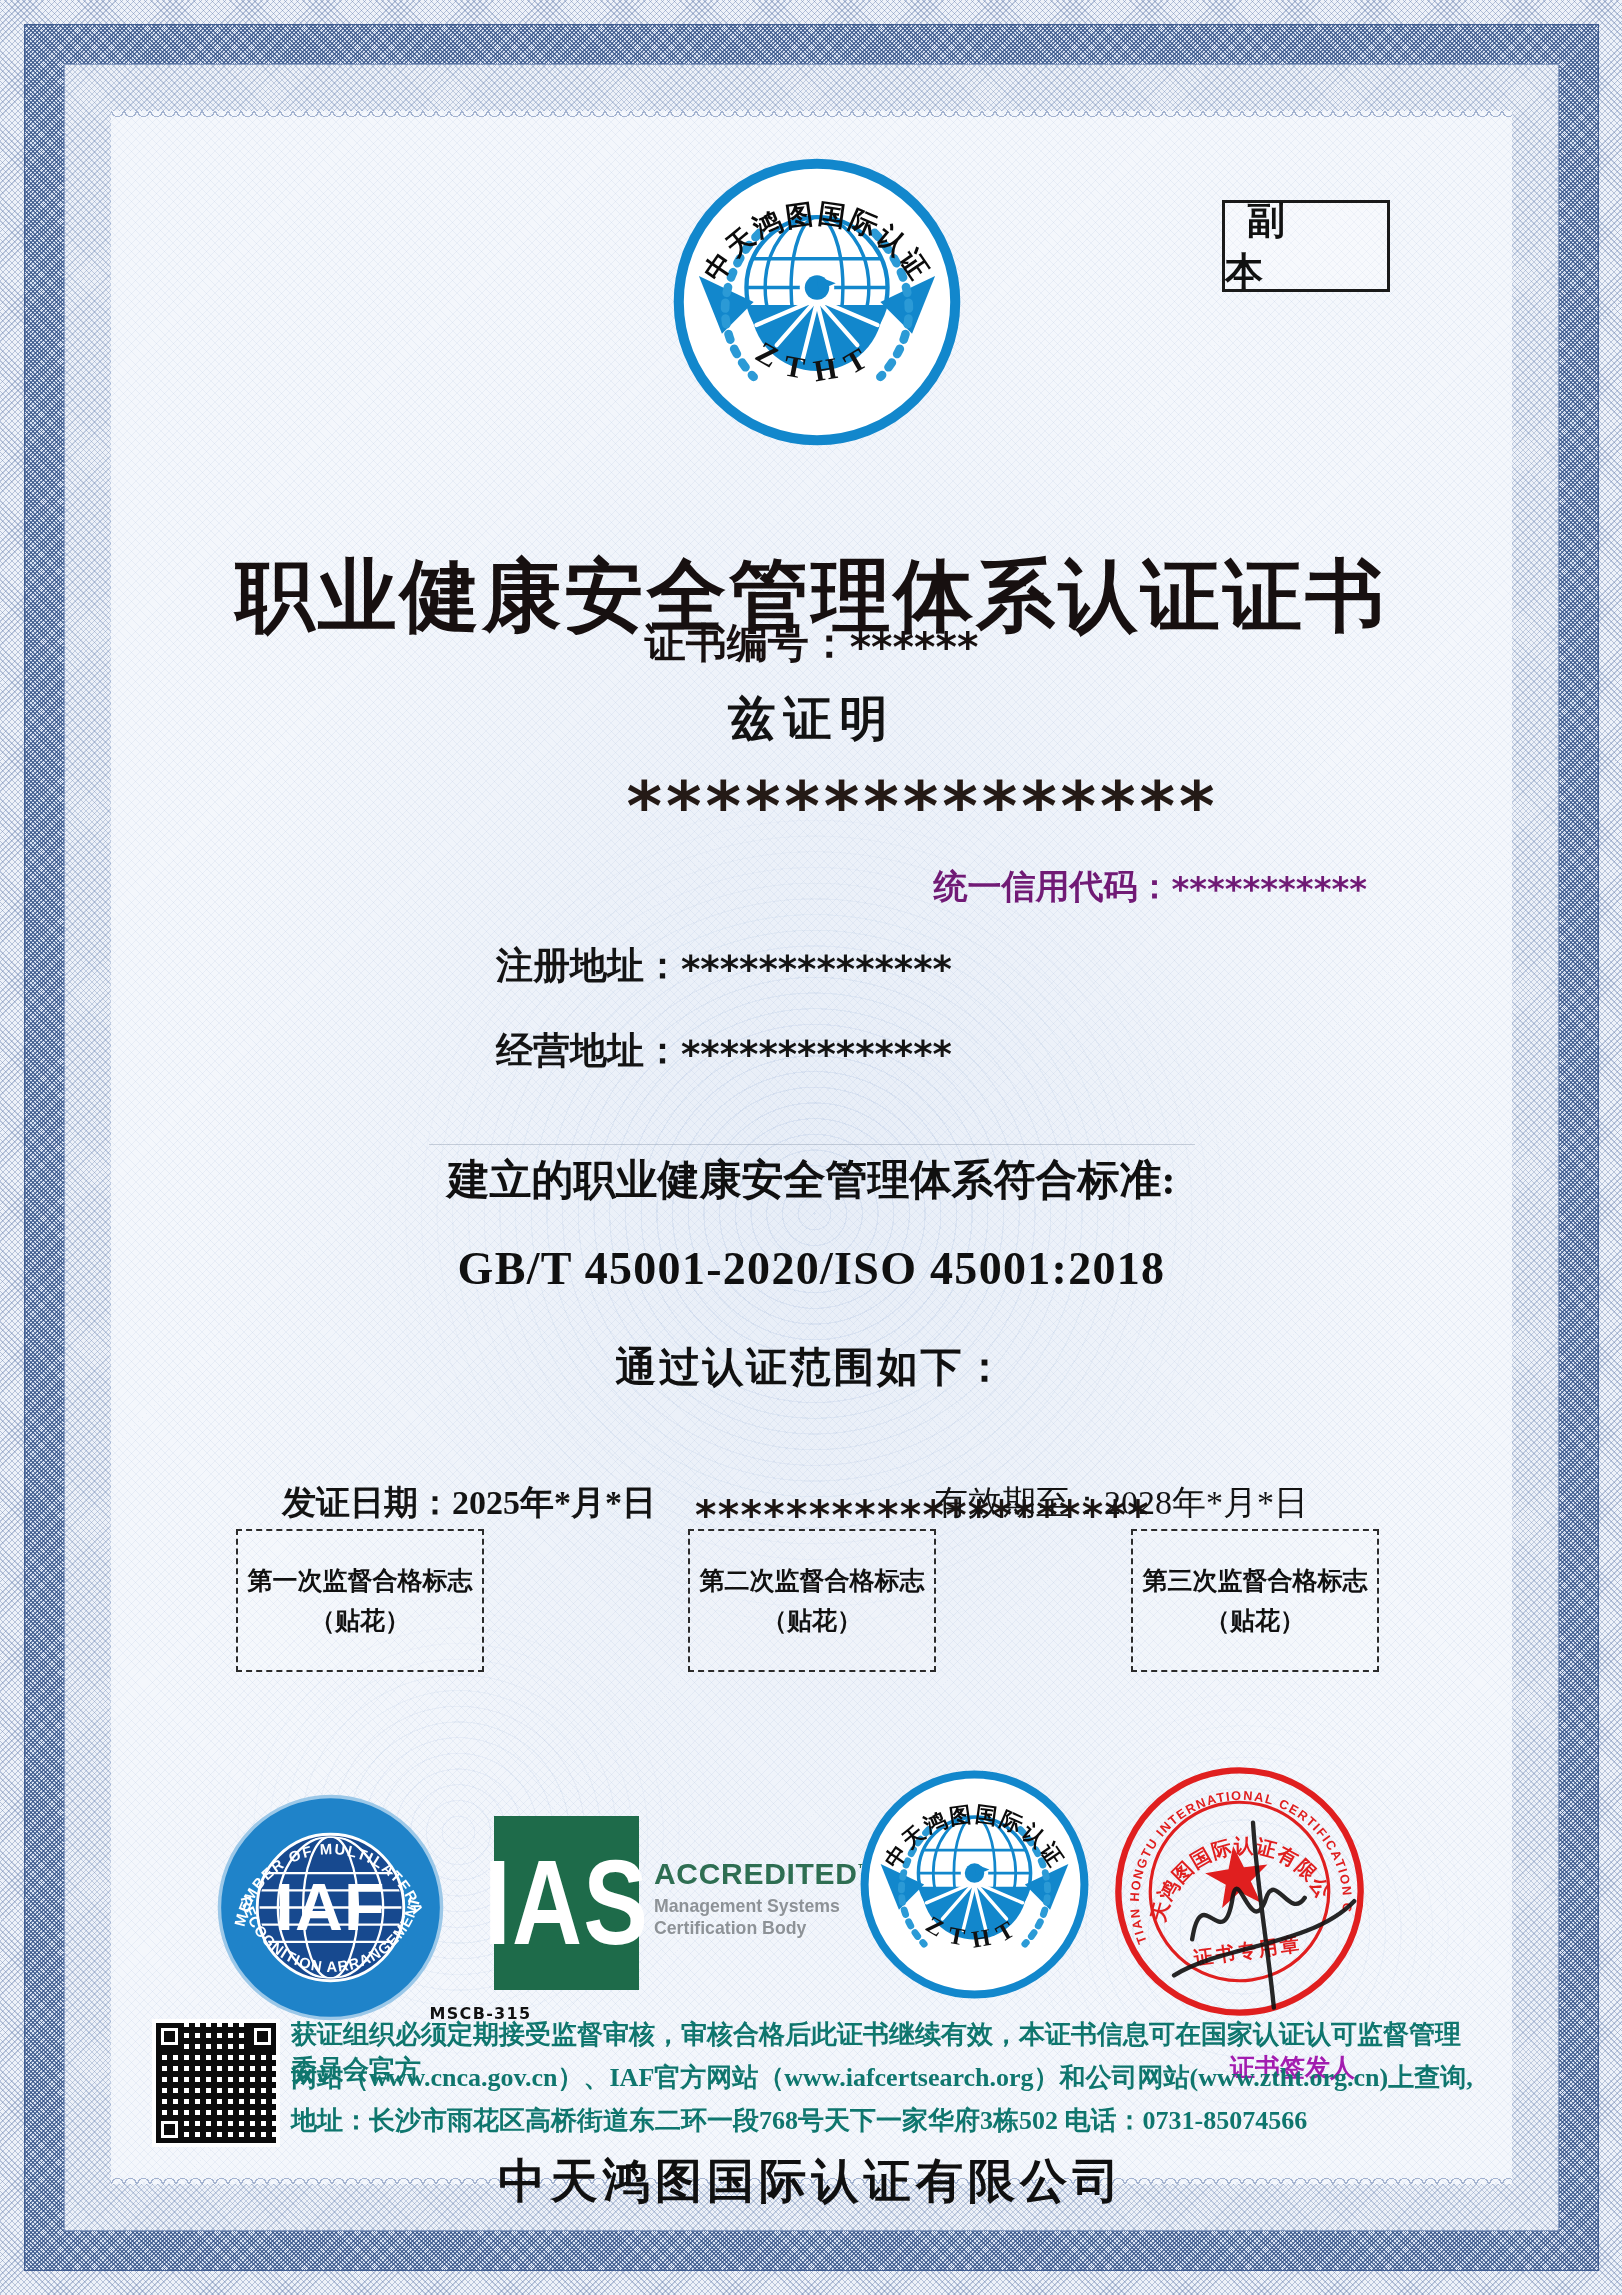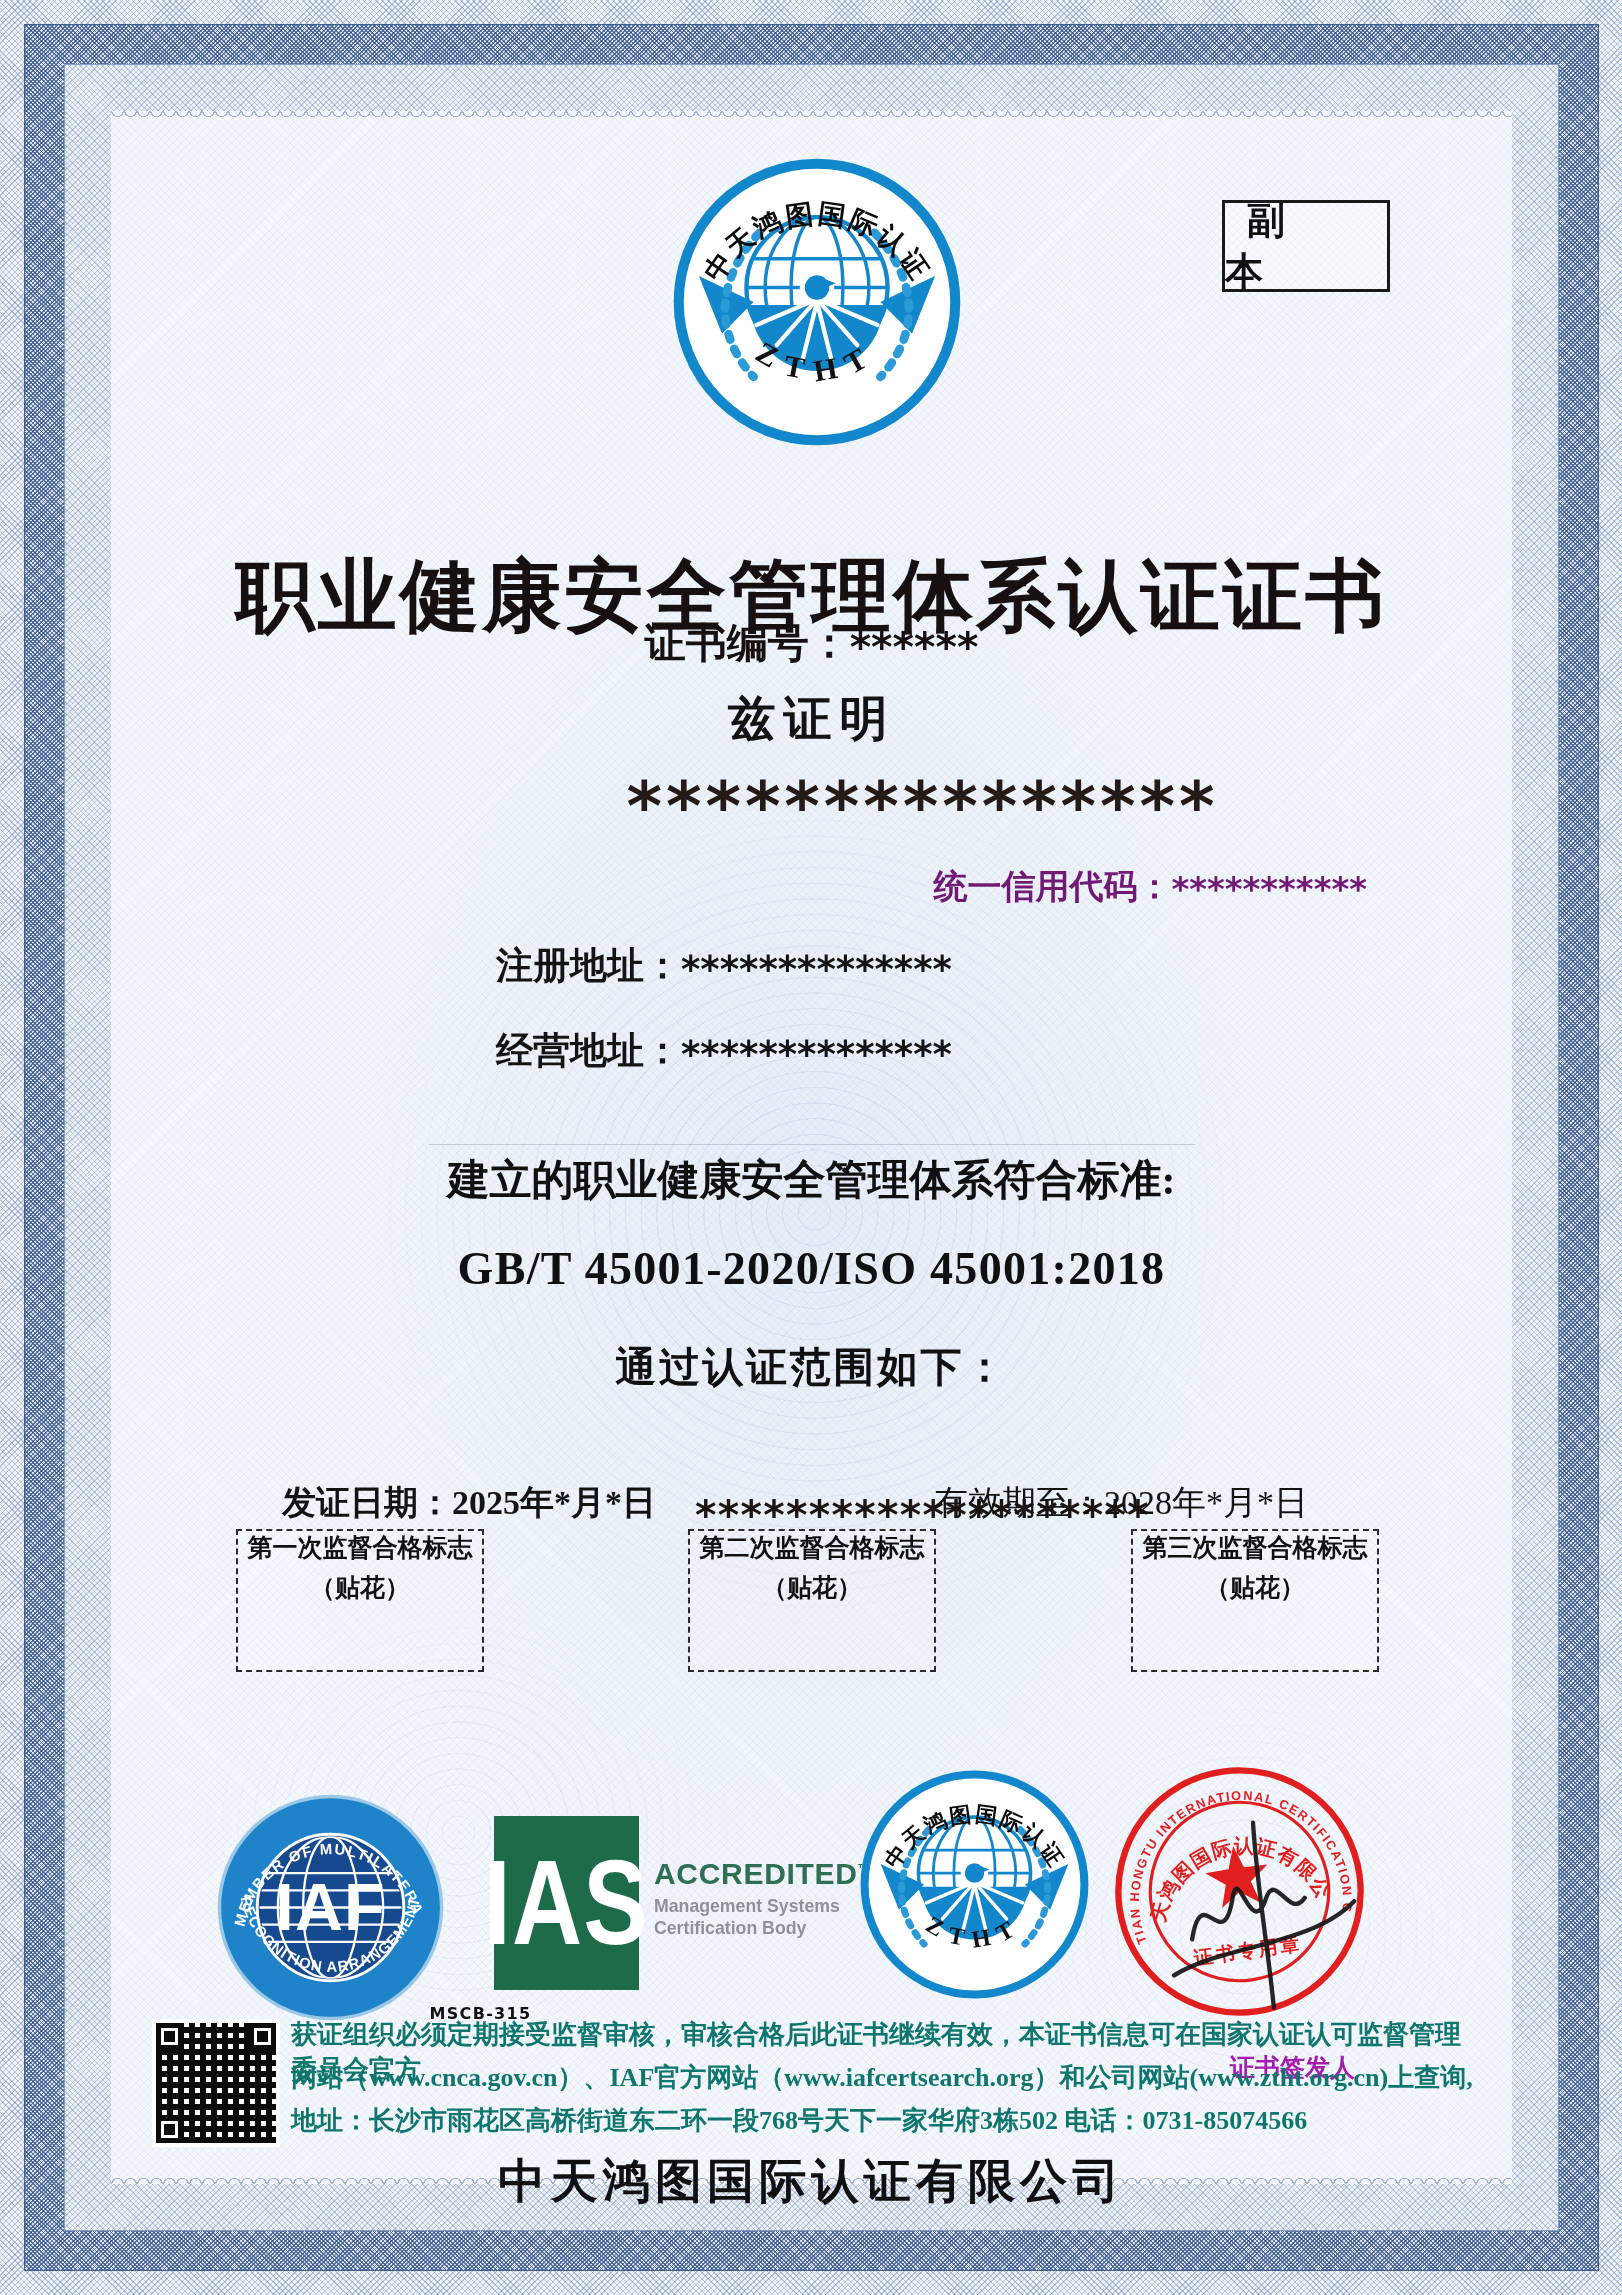--- a/index.html
+++ b/index.html
@@ -76,21 +76,21 @@
   .addr2{top:1026px;left:496px;font-size:37px;font-weight:600;color:#141414;}
   .sep-line{top:1144px;left:429px;width:766px;height:1.3px;background:#9aa6b8;opacity:.5;}
   .std-intro{top:1152px;font-size:42px;font-weight:800;color:#101010;}
   .std-code{top:1242px;font-size:46px;font-weight:600;letter-spacing:1.3px;color:#101010;}
   .scope-intro{top:1340px;font-size:41px;font-weight:800;letter-spacing:2.6px;color:#101010;}
   .scope-mask{top:1412px;font-size:41px;font-weight:700;color:#1c1512;letter-spacing:1.3px;}
   .date-issue{top:1480px;left:282px;font-size:34px;font-weight:600;color:#131313;}
   .date-valid{top:1480px;left:934px;font-size:34px;font-weight:400;color:#131313;}
   .sticker{
     top:1529px;height:139px;width:244px;border:2px dashed #2b2b2b;
-    display:flex;flex-direction:column;align-items:center;gap:6.5px;
+    display:flex;flex-direction:column;align-items:center;justify-content:center;gap:6.5px;
     font-size:25px;font-weight:600;color:#111;background:rgba(255,255,255,.12);
   }
   .sb1{left:236px;} .sb2{left:688px;} .sb3{left:1131px;}
   
   .svg-abs{position:absolute;}
   .ias-rect{
     left:494px;top:1816px;width:145px;height:174px;background:#1e6b4a;
     display:flex;align-items:center;justify-content:center;
   }
   .ias-rect span{

